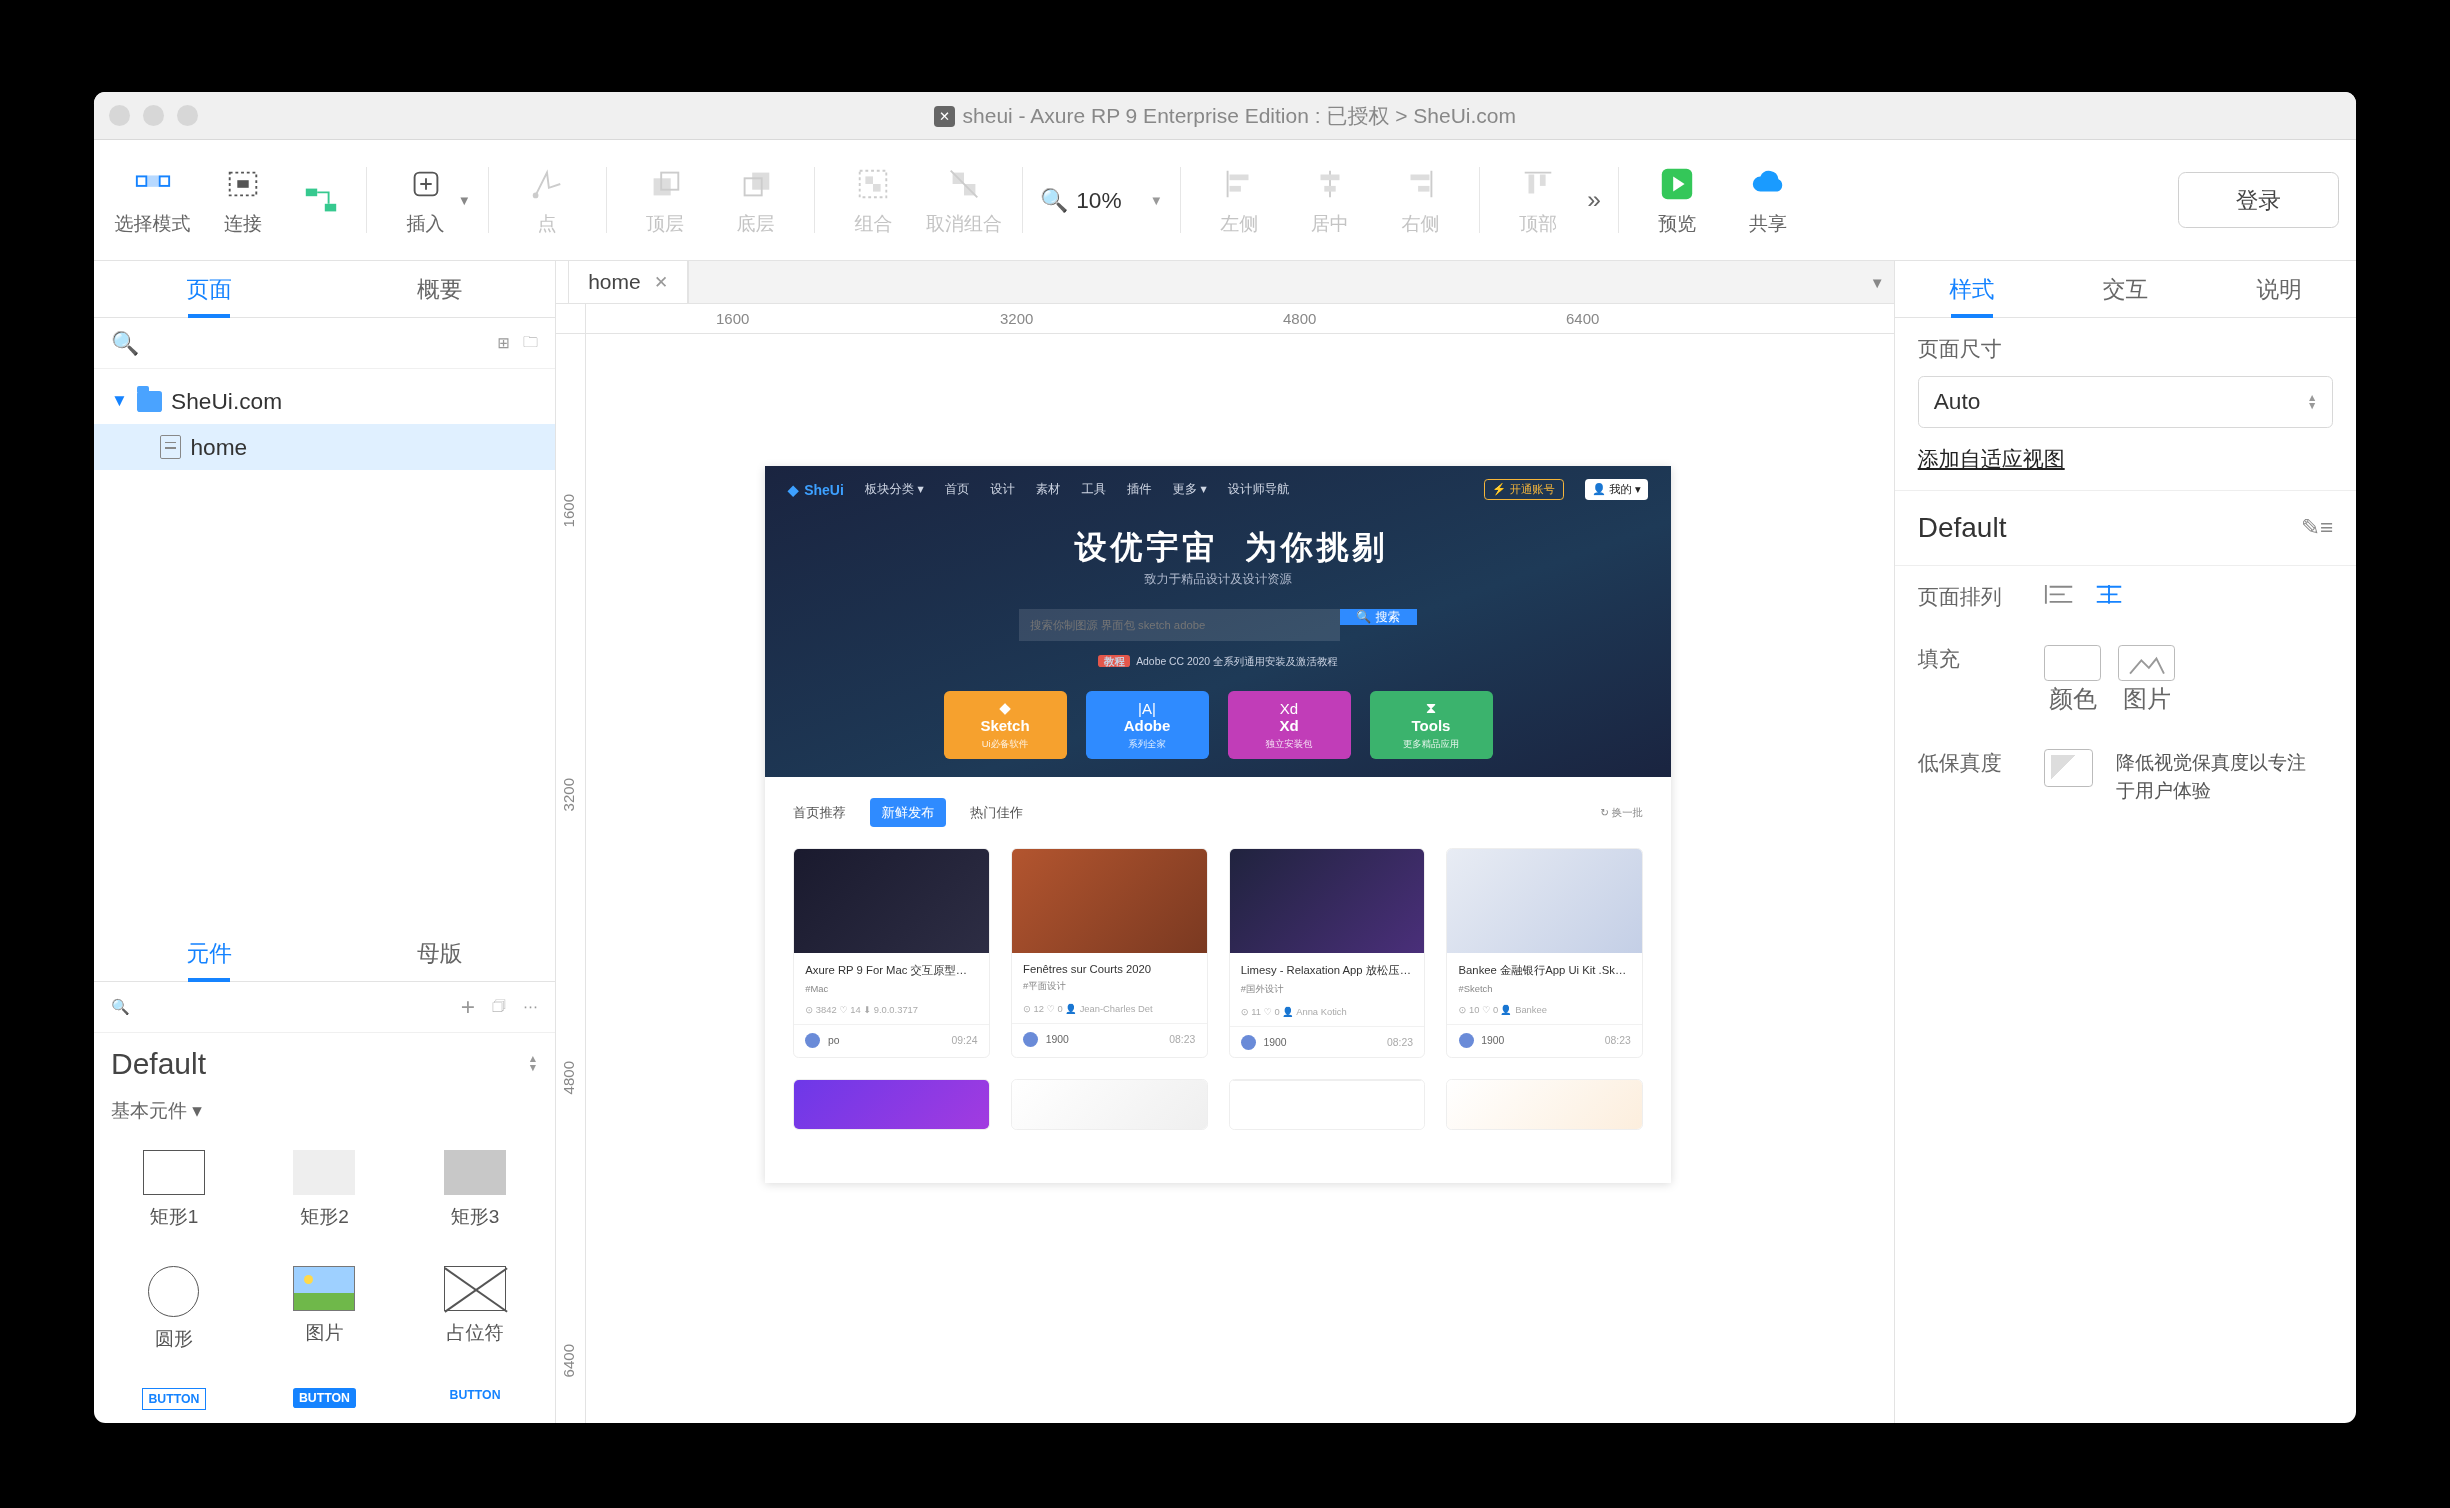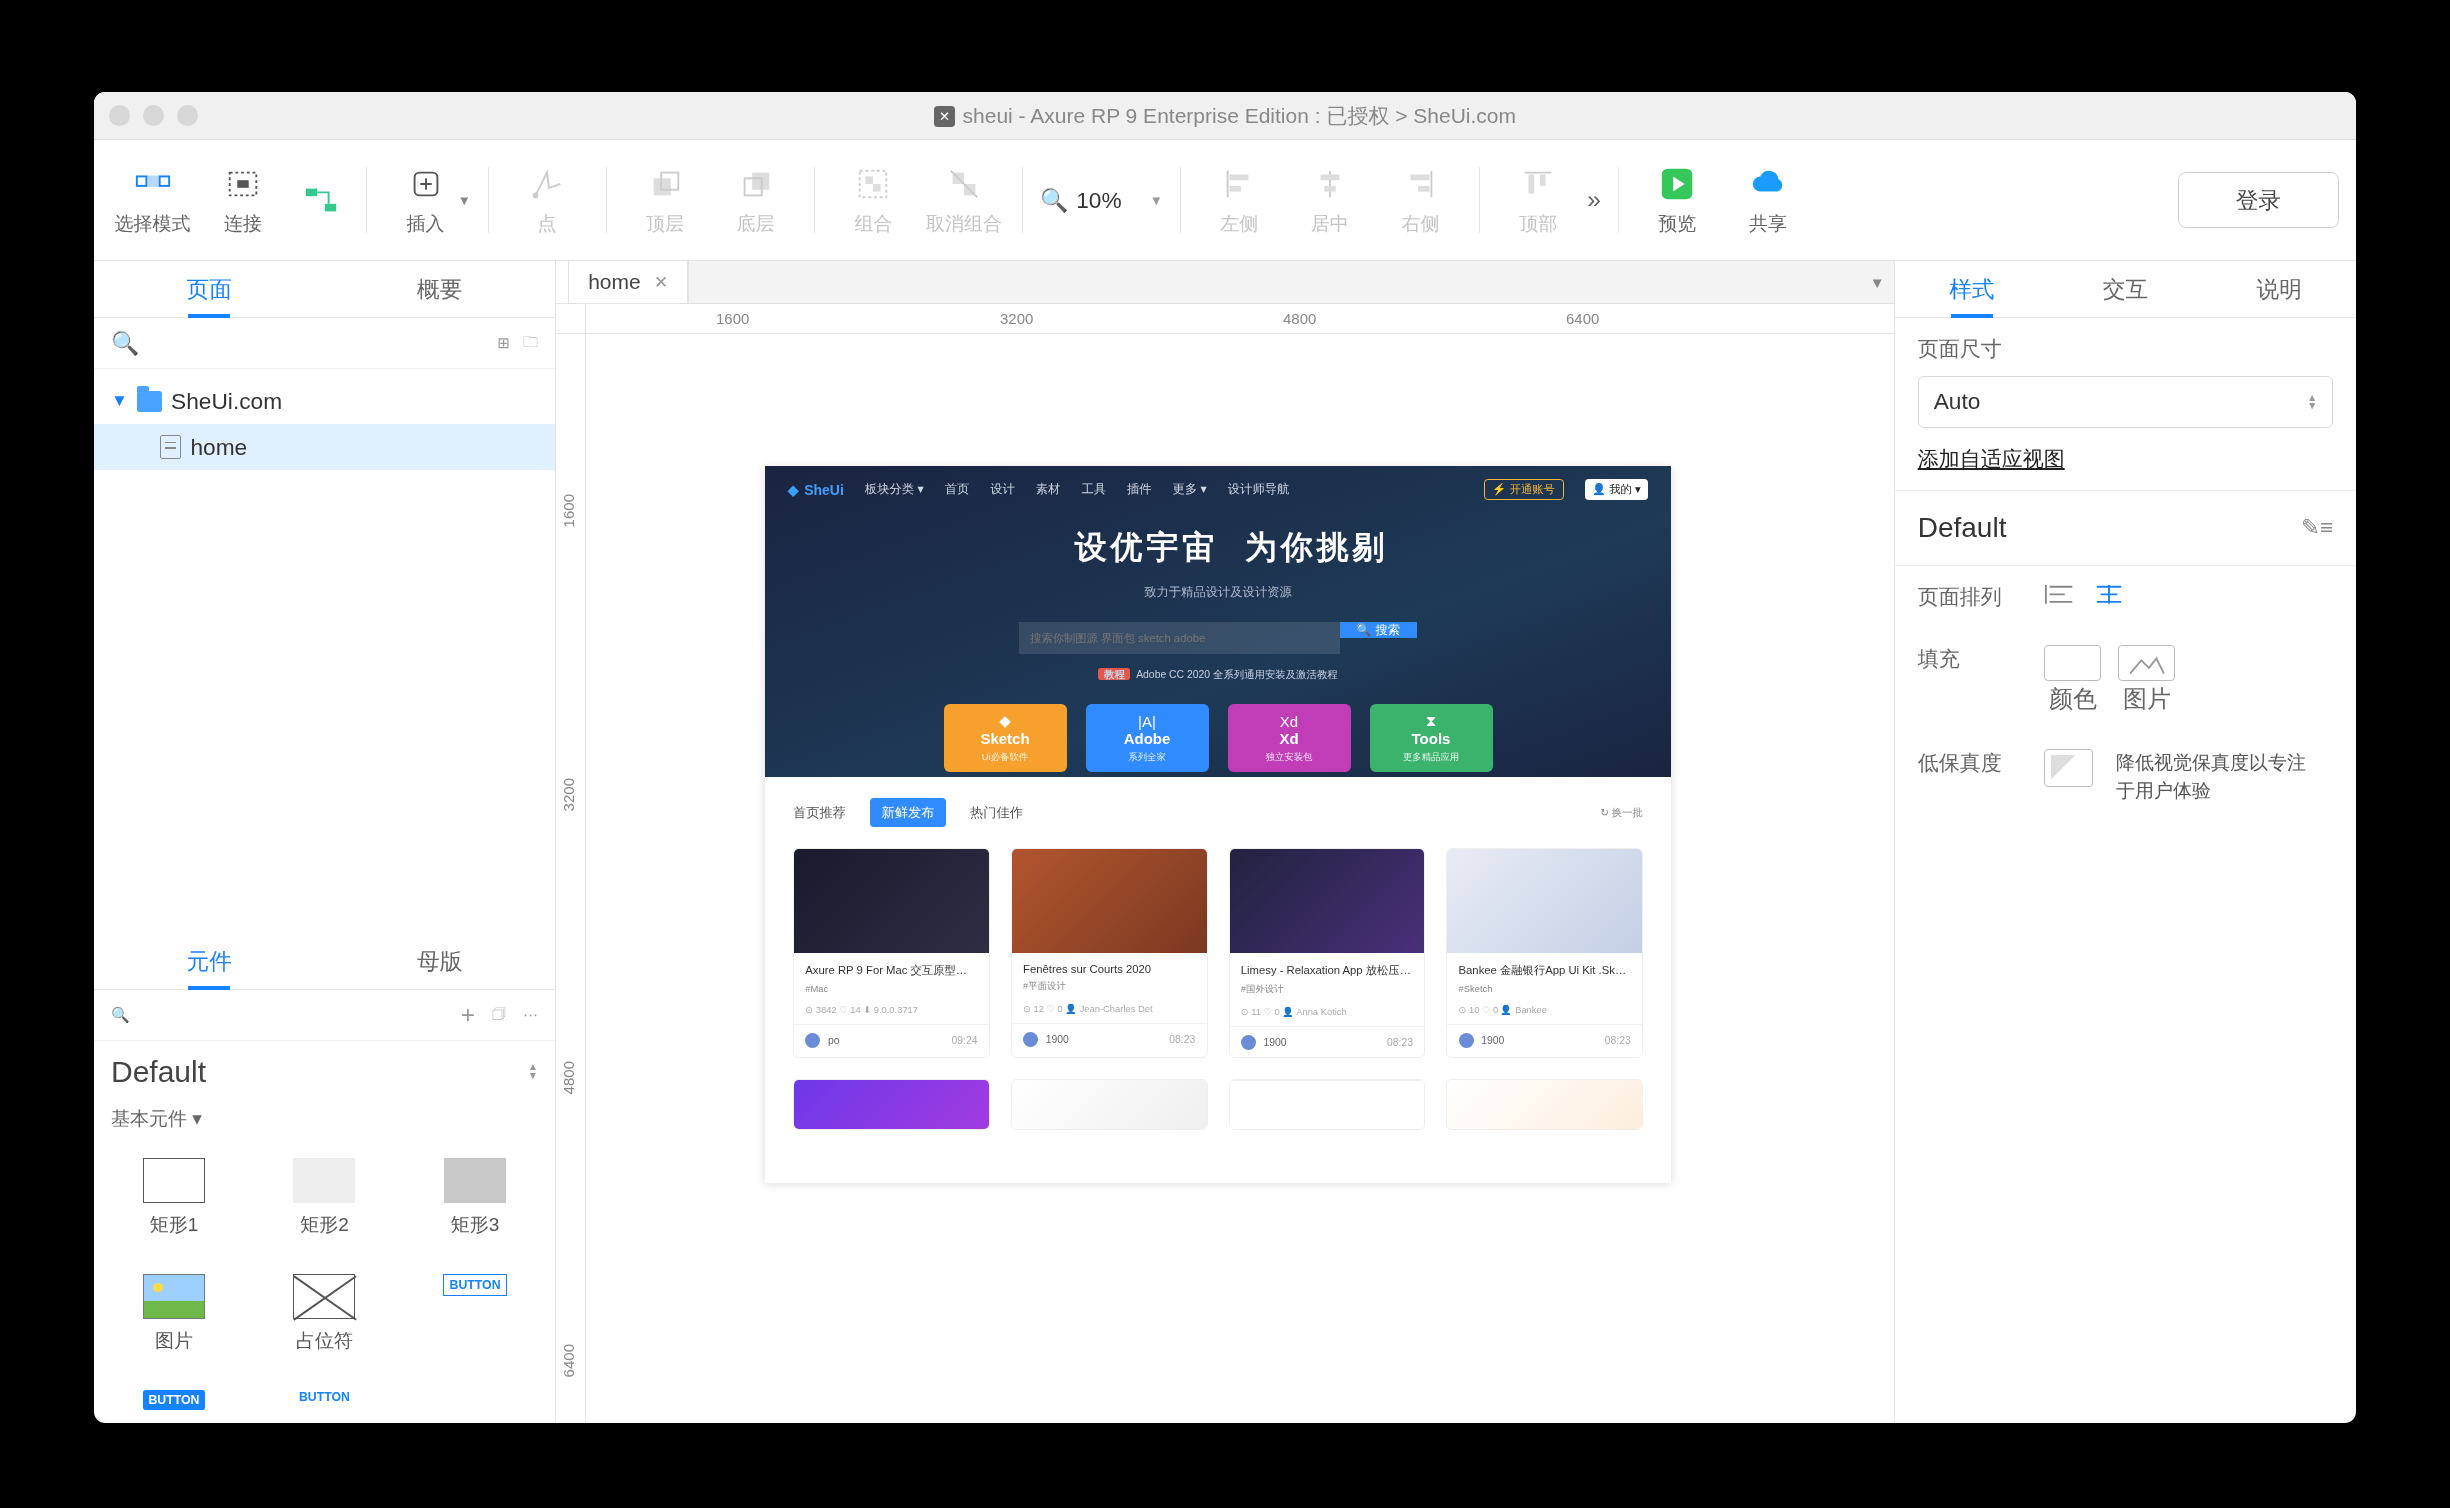--- a/index.html
+++ b/index.html
@@ -76,21 +76,21 @@
 .canvas { flex:1; background:#fff; overflow:hidden; position:relative;}
 .art { position:absolute; left:179px; top:132px; width:906px; height:717px; box-shadow:0 1.9px 9.4px rgba(0,0,0,.15); background:#fff; overflow:hidden; font-size:11.3px;}
 .art .hero { height:311px; background:linear-gradient(160deg,#1a2440,#1e3a57 60%,#1a2440); color:#fff; display:flex; flex-direction:column; align-items:center; padding-top:13.2px;}
 .hero-nav { width:100%; display:flex; align-items:center; padding:0 22.7px; gap:21px; color:#cfd6e4; font-size:12.3px;}
 .hero-nav .brand { color:#3da0ff; font-weight:bold; font-size:14px; display:flex; align-items:center; gap:5.7px;}
 .hero-nav .sp { flex:1;}
 .hero-nav .vip { color:#f6b63a; border:0.9px solid #f6b63a; border-radius:3.8px; padding:1.9px 7.6px; font-size:11.3px;}
 .hero-nav .me { background:#fff; color:#222; padding:2.8px 7.6px; border-radius:3.8px; font-size:11.3px;}
 .hero h1 { font-size:32px; margin-top:26.4px; letter-spacing:3.8px;}
 .hero h1 span { margin-left:27px;}
-.hero .sub { font-size:12.3px; color:#aeb8cc; margin-top:14px;}
+.hero .sub { font-size:12.3px; color:#aeb8cc; margin-top:1px;}
 .hero .sbox { margin-top:21px; display:flex;}
 .hero .sbox input { width:321px; height:32px; background:rgba(255,255,255,.12); border:none; padding:0 11.3px; color:#ccd; font-size:11.3px;}
 .hero .sbox button { height:16px; background:#2f8bff; border:none; color:#fff; padding:0 17px; font-size:12.3px;}
 .hero .tip { margin-top:13.2px; font-size:10.4px; color:#c8d0e0;}
 .hero .tip b { background:#e3574b; padding:0.9px 5.7px; border-radius:2.8px; margin-right:5.7px;}
 .hero .cards { display:flex; gap:19px; margin-top:22.7px;}
 .hero .card { width:123px; height:68px; border-radius:5.7px; display:flex; flex-direction:column; align-items:center; justify-content:center; color:#fff; font-size:15px;}
 .hero .card small{font-size:9.4px; opacity:.85; margin-top:3.8px;}
 .c-sk{background:#f6a12e;} .c-ad{background:#2f8bff;} .c-xd{background:#c13db8;} .c-tl{background:#3bb36d;}
 .art .sect { padding:21px 28px;}
@@ -363,20 +363,24 @@
             </div>
         <div class="widget">
               <div class="w-shape fill"></div>
               <span>矩形2</span>
             </div>
         <div class="widget">
               <div class="w-shape dark"></div>
               <span>矩形3</span>
             </div>
         <div class="widget">
+              <div class="w-shape circ"></div>
+              <span>圆形</span>
+            </div>
+        <div class="widget">
               <div class="w-shape img"></div>
               <span>图片</span>
             </div>
         <div class="widget">
               <div class="w-shape ph"></div>
               <span>占位符</span>
             </div>
         <div class="widget">
               <span class="w-btn box">BUTTON</span>
             </div>

